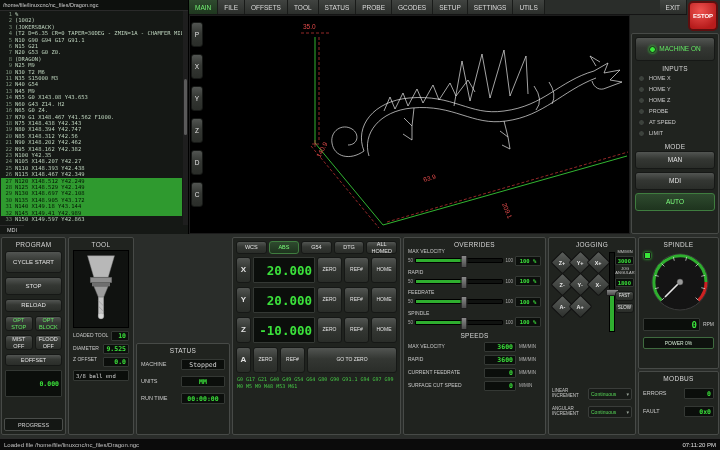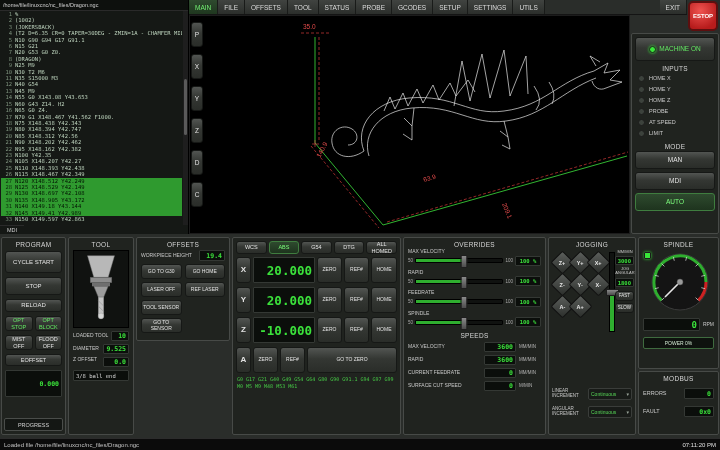--- a/index.html
+++ b/index.html
@@ -415,47 +415,36 @@
       <span class="lbl" style="flex:1;font-size:5px;">DIAMETER</span>
       <div class="disp" style="width:26px;height:10px;">9.525</div>
     </div>
     <div style="display:flex;gap:2px;margin:3px 2px;">
       <span class="lbl" style="flex:1;font-size:5px;">Z OFFSET</span>
       <div class="disp" style="width:26px;height:10px;">0.0</div>
     </div>
     <div class="disp light" style="height:11px;margin:3px 2px;justify-content:flex-start;font-size:5.5px;">3/8 ball end</div>
   </div>
 
-  <div class="panel" style="left:136px;top:237px;width:94px;height:104px;">
-    <div class="phead">OFFSETS</div>
-    <div style="display:flex;align-items:center;gap:3px;margin:1px 2px 3px 2px;">
-      <span class="lbl" style="flex:1;font-size:5px;">WORKPIECE HEIGHT</span>
-      <div class="disp" style="width:26px;height:11px;">19.4</div>
-    </div>
-    <div style="display:grid;grid-template-columns:1fr 1fr;gap:3px;margin:0 2px;">
-
-        <div class="btn obtn" style="height:15px;font-size:5px;">GO TO G30</div>
-
-        <div class="btn obtn" style="height:15px;font-size:5px;">GO HOME</div>
-
-        <div class="btn obtn" style="height:15px;font-size:5px;">LASER OFF</div>
-
-        <div class="btn obtn" style="height:15px;font-size:5px;">REF LASER</div>
-
-        <div class="btn obtn" style="height:15px;font-size:5px;">TOOL SENSOR</div>
-
-        <div class="btn obtn" style="height:15px;font-size:5px;"></div>
-
-        <div class="btn obtn" style="height:15px;font-size:5px;">GO TO SENSOR</div>
-
-        <div class="btn obtn" style="height:15px;font-size:5px;"></div>
-
-    </div>
-  </div>
-
+
+  <div class="panel" style="left:136px;top:343px;width:94px;height:92px;">
+    <div class="phead">STATUS</div>
+    <div style="display:flex;align-items:center;gap:3px;margin:4px 2px;">
+      <span class="lbl" style="flex:1;">MACHINE</span>
+      <div class="disp light" style="width:44px;height:11px;justify-content:center;">Stopped</div>
+    </div>
+    <div style="display:flex;align-items:center;gap:3px;margin:6px 2px;">
+      <span class="lbl" style="flex:1;">UNITS</span>
+      <div class="disp" style="width:44px;height:11px;justify-content:center;">MM</div>
+    </div>
+    <div style="display:flex;align-items:center;gap:3px;margin:6px 2px;">
+      <span class="lbl" style="flex:1;">RUN TIME</span>
+      <div class="disp" style="width:44px;height:11px;justify-content:center;">00:00:00</div>
+    </div>
+  </div>
 
   <div class="panel" style="left:232px;top:237px;width:169px;height:198px;">
     <div style="display:flex;gap:2px;margin:1px;">
 
         <div class="btn" style="flex:1;height:13px;font-size:5.5px;">WCS</div>
 
         <div class="btn active" style="flex:1;height:13px;font-size:5.5px;">ABS</div>
 
         <div class="btn" style="flex:1;height:13px;font-size:5.5px;">G54</div>
 

